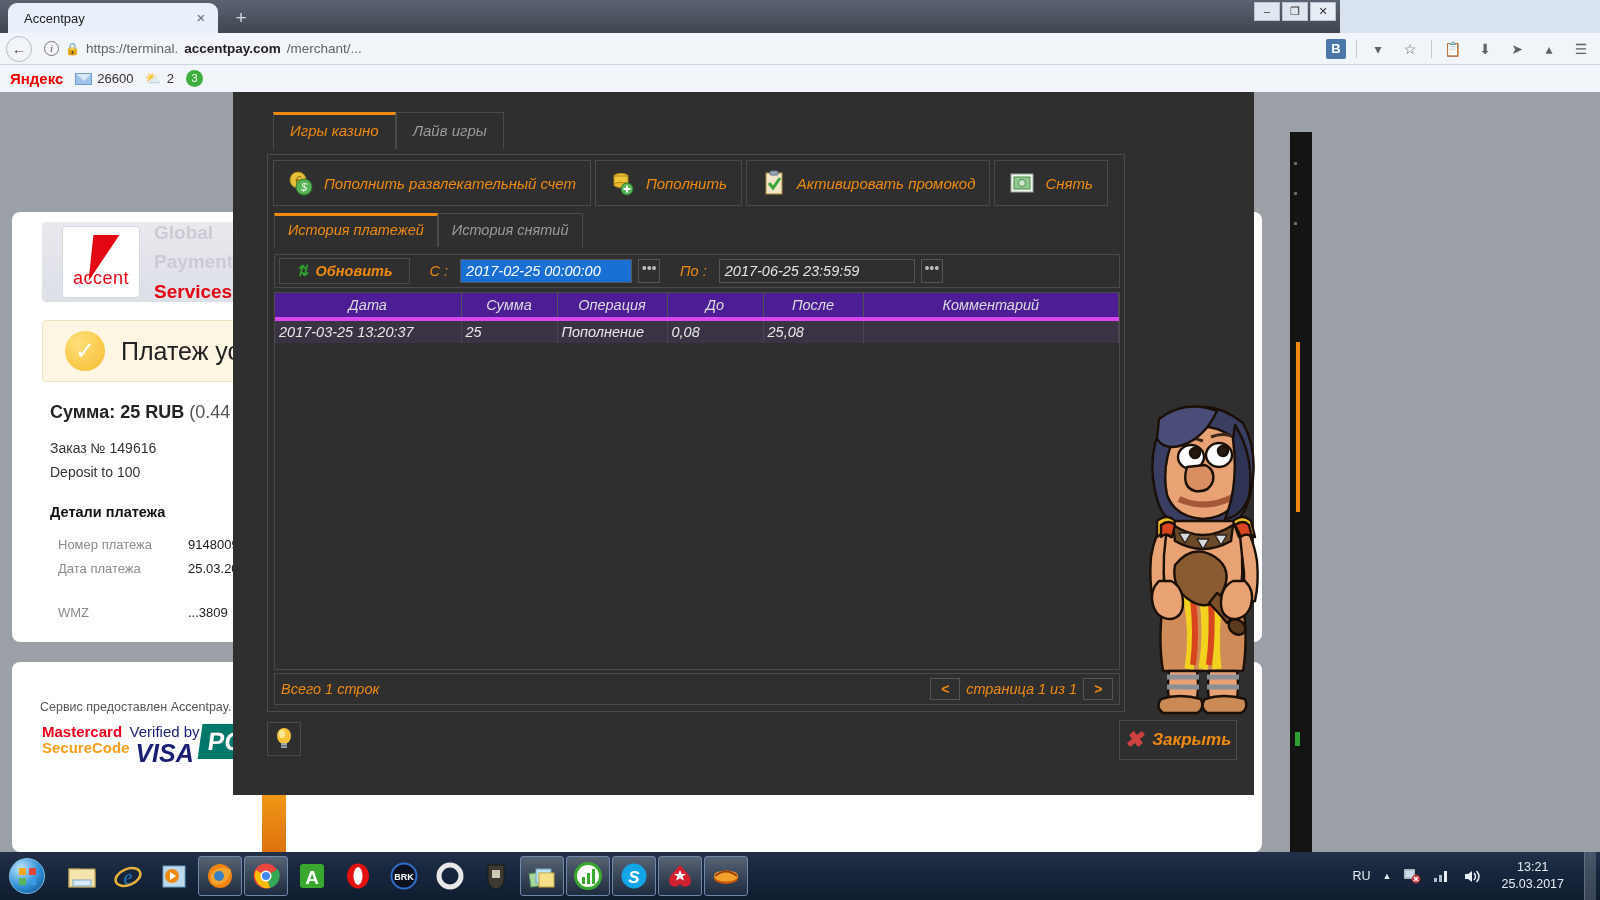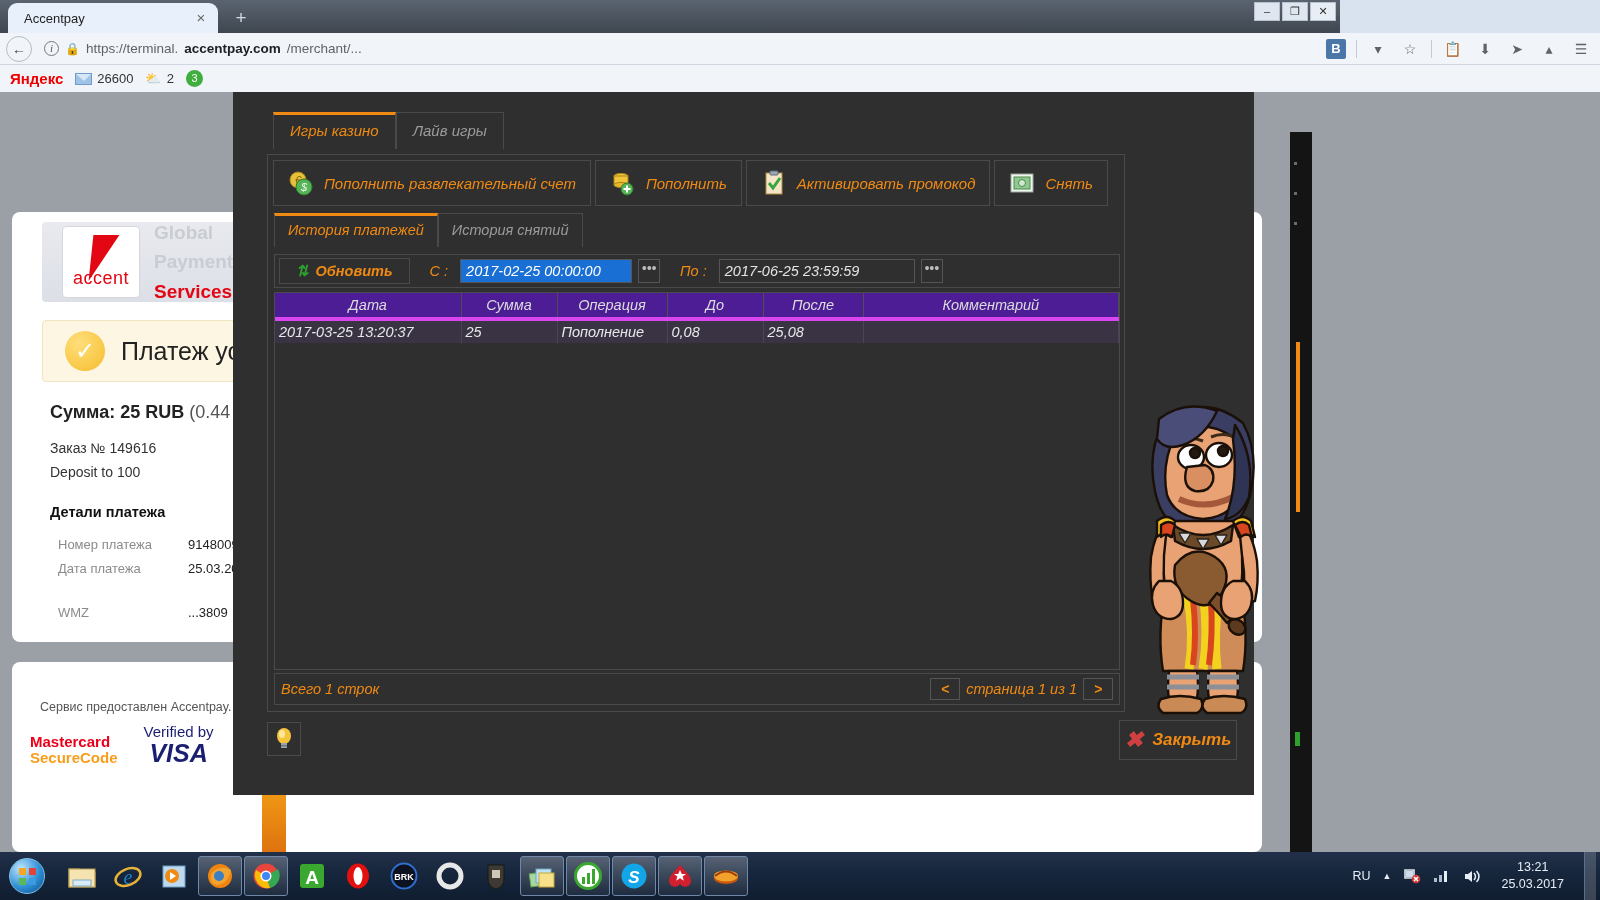--- a/index.html
+++ b/index.html
@@ -168,21 +168,21 @@
   #kv3 { top: 373px; margin-top: 20px; }
 
   #footer-card {
     position: absolute; left: 12px; top: 570px; width: 1250px; height: 190px;
     background: #fff; border-radius: 8px;
   }
   #footer-note {
     position: absolute; left: 28px; top: 38px; font-size: 12.5px; color: #555;
     white-space: nowrap;
   }
-  #logos { position: absolute; left: 18px; top: 62px; display: flex; align-items: flex-end; gap: 26px; }
+  #logos { position: absolute; left: 30px; top: 62px; display: flex; align-items: flex-start; }
   .mc-logo { font-size: 15px; font-weight: bold; line-height: 1.08; }
   .mc-logo .l1 { color: #eb001b; }
   .mc-logo .l2 { color: #f79e1b; }
   .visa-logo { text-align: center; line-height: 1.05; }
   .visa-logo .vt { font-size: 15px; color: #1a1f71; }
   .visa-logo .vb { font-size: 25px; font-weight: bold; font-style: italic; color: #1a1f71; }
   .pci-logo {
     background: #00796b; color: #fff; font-weight: bold; font-size: 25px;
     padding: 3px 8px; transform: skewX(-8deg);
   }

